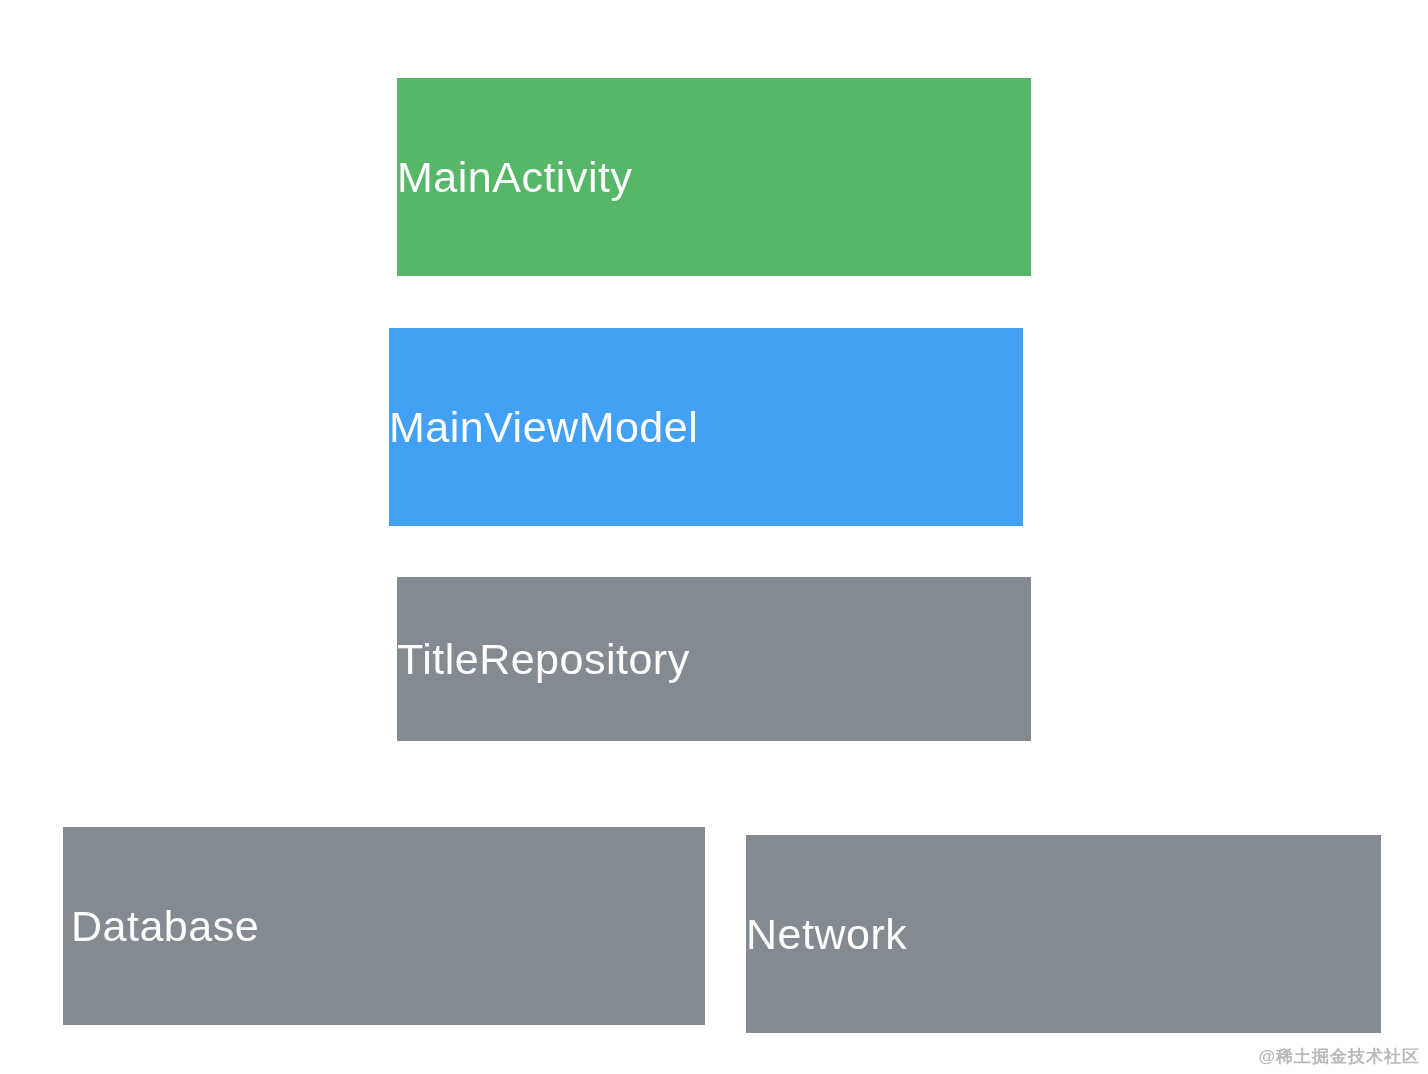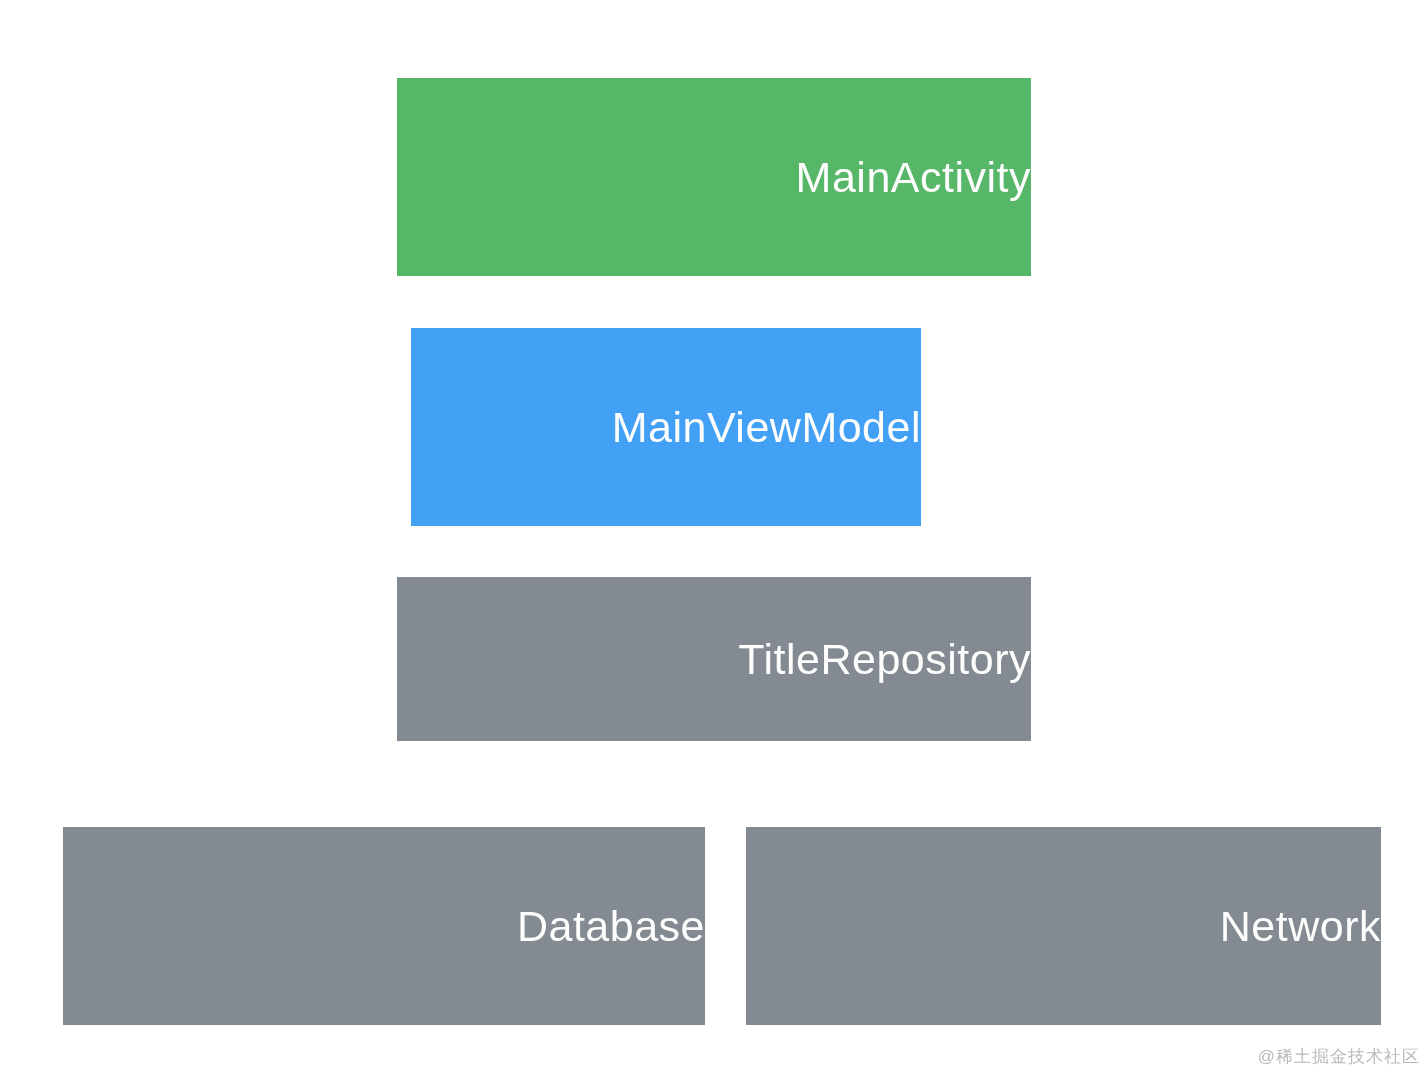--- a/index.html
+++ b/index.html
@@ -12,32 +12,32 @@
     position: relative;
     width: 1428px;
     height: 1074px;
     background: #ffffff;
     overflow: hidden;
   }
   .block {
     position: absolute;
     display: flex;
     align-items: center;
-    justify-content: flex-end;
+    justify-content: flex-start;
   }
   .block-label {
     color: #fdfdfd;
     font-size: 43px;
     font-weight: 400;
     letter-spacing: 0.5px;
     user-select: none;
   }
   
   .b-activity  { left: 397px; top: 78px;  width: 634px; height: 198px; }
-  .b-viewmodel { left: 411px; top: 328px; width: 510px; height: 198px; }
+  .b-viewmodel { left: 389px; top: 328px; width: 634px; height: 198px; }
   .b-repo      { left: 397px; top: 577px; width: 634px; height: 164px; }
   .b-db        { left: 63px;  top: 827px; width: 634px; height: 198px; }
   .b-net       { left: 746px; top: 827px; width: 635px; height: 198px; }
   .watermark {
     position: absolute;
     right: 8px;
     bottom: 6px;
     font-size: 17px;
     color: #b9b9b9;
     letter-spacing: 1px;
@@ -58,19 +58,19 @@
   </div>
 
   <div class="block b-repo" style="background-color: rgb(132, 138, 145);">
     <span class="block-label">TitleRepository</span>
   </div>
 
   <div class="block b-db" style="background-color: rgb(132, 138, 145); padding-left: 8px;">
     <span class="block-label">Database</span>
   </div>
 
-  <div class="block b-net" style="background-color: rgb(132, 138, 145);">
+  <div class="block b-net" style="background-color: rgb(132, 138, 145); margin-top: 8px;">
     <span class="block-label">Network</span>
   </div>
 
-  <div class="watermark" style="color: rgb(185, 185, 185);">@稀土掘金技术社区</div>
+  <div class="watermark" style="color: rgb(185, 185, 185); font-weight: bold;">@稀土掘金技术社区</div>
 
 </div>
 
 </body></html>

